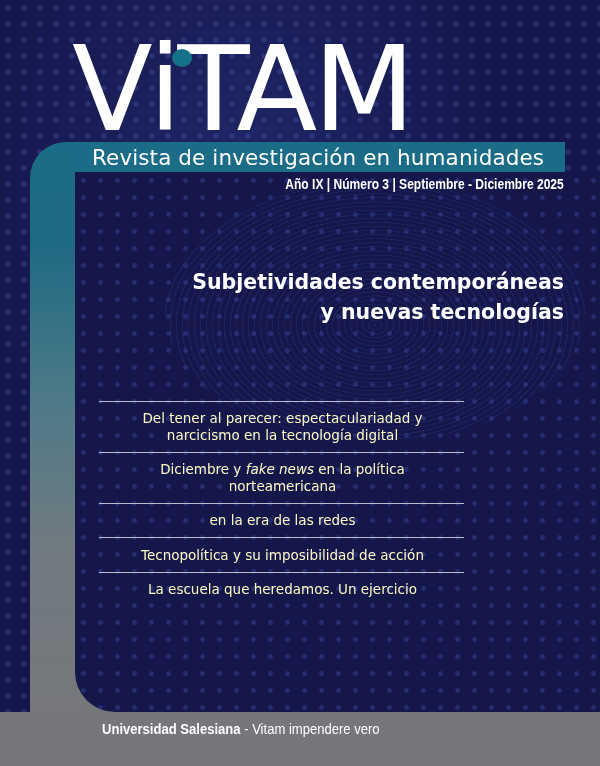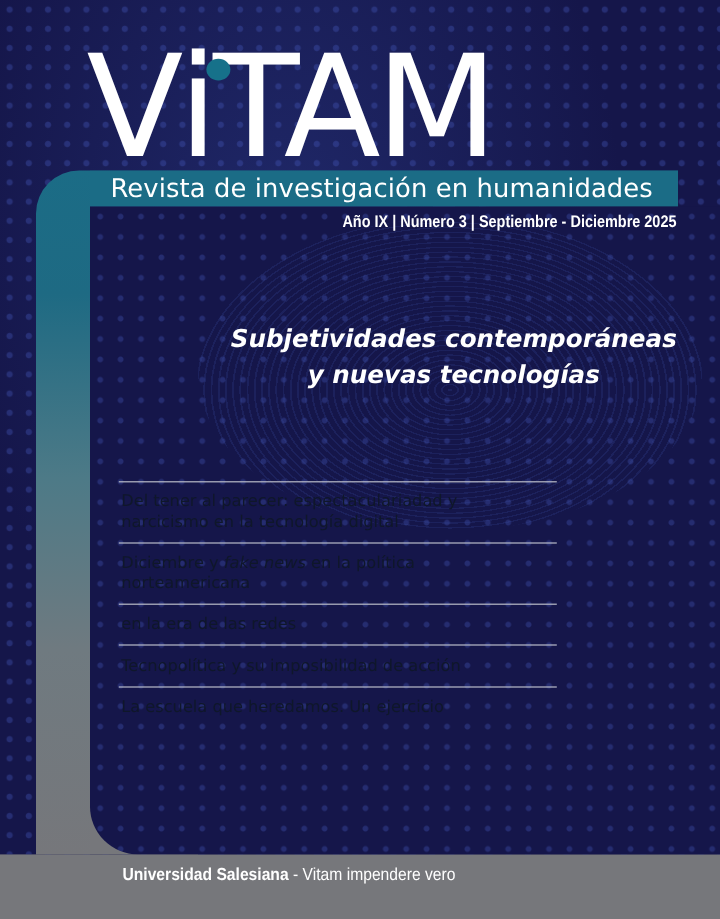--- a/index.html
+++ b/index.html
@@ -61,30 +61,30 @@
   .subtitle {
     position:absolute; left:92px; top:142px; height:30px; line-height:31px;
     color:#ffffff; font-family:"DejaVu Sans", sans-serif; font-size:21.5px; letter-spacing:0.1px;
   }
   .issue {
     position:absolute; right:36px; top:176px;
     color:#ffffff; font-family:"Liberation Sans", sans-serif; font-weight:bold; font-size:14px;
     transform:scaleX(0.86); transform-origin:right center;
   }
   .theme {
-    position:absolute; right:36px; top:267px; text-align:center;
-    color:#ffffff; font-family:"DejaVu Sans", sans-serif; font-weight:bold; font-size:20.5px; line-height:30px;font-style:italic;
+    position:absolute; right:36px; top:267px; text-align:right;
+    color:#ffffff; font-family:"DejaVu Sans", sans-serif; font-weight:bold; font-size:20.5px; line-height:30px;
   }
   .toc {
     position:absolute; left:99px; top:401px; width:365px;
   }
   .toc-item {
     border-top:1.5px solid #b8bbc8;
     padding:8px 0 8px 2px;
-    color:#0f172a; font-family:"DejaVu Sans", sans-serif; font-size:13.5px; line-height:17px;
+    color:#fef9c3; font-family:"DejaVu Sans", sans-serif; font-size:13.5px; line-height:17px;text-align:center;
   }
   .toc-item.single { padding:9px 0 8px 2px; }
   .toc-item i { }
   .footer {
     position:absolute; left:102px; top:721px;
     color:#ffffff; font-family:"Liberation Sans", sans-serif; font-size:14.5px;
     transform:scaleX(0.9); transform-origin:left center; white-space:nowrap;
   }
   .footer b { font-weight:bold; }
 </style>

